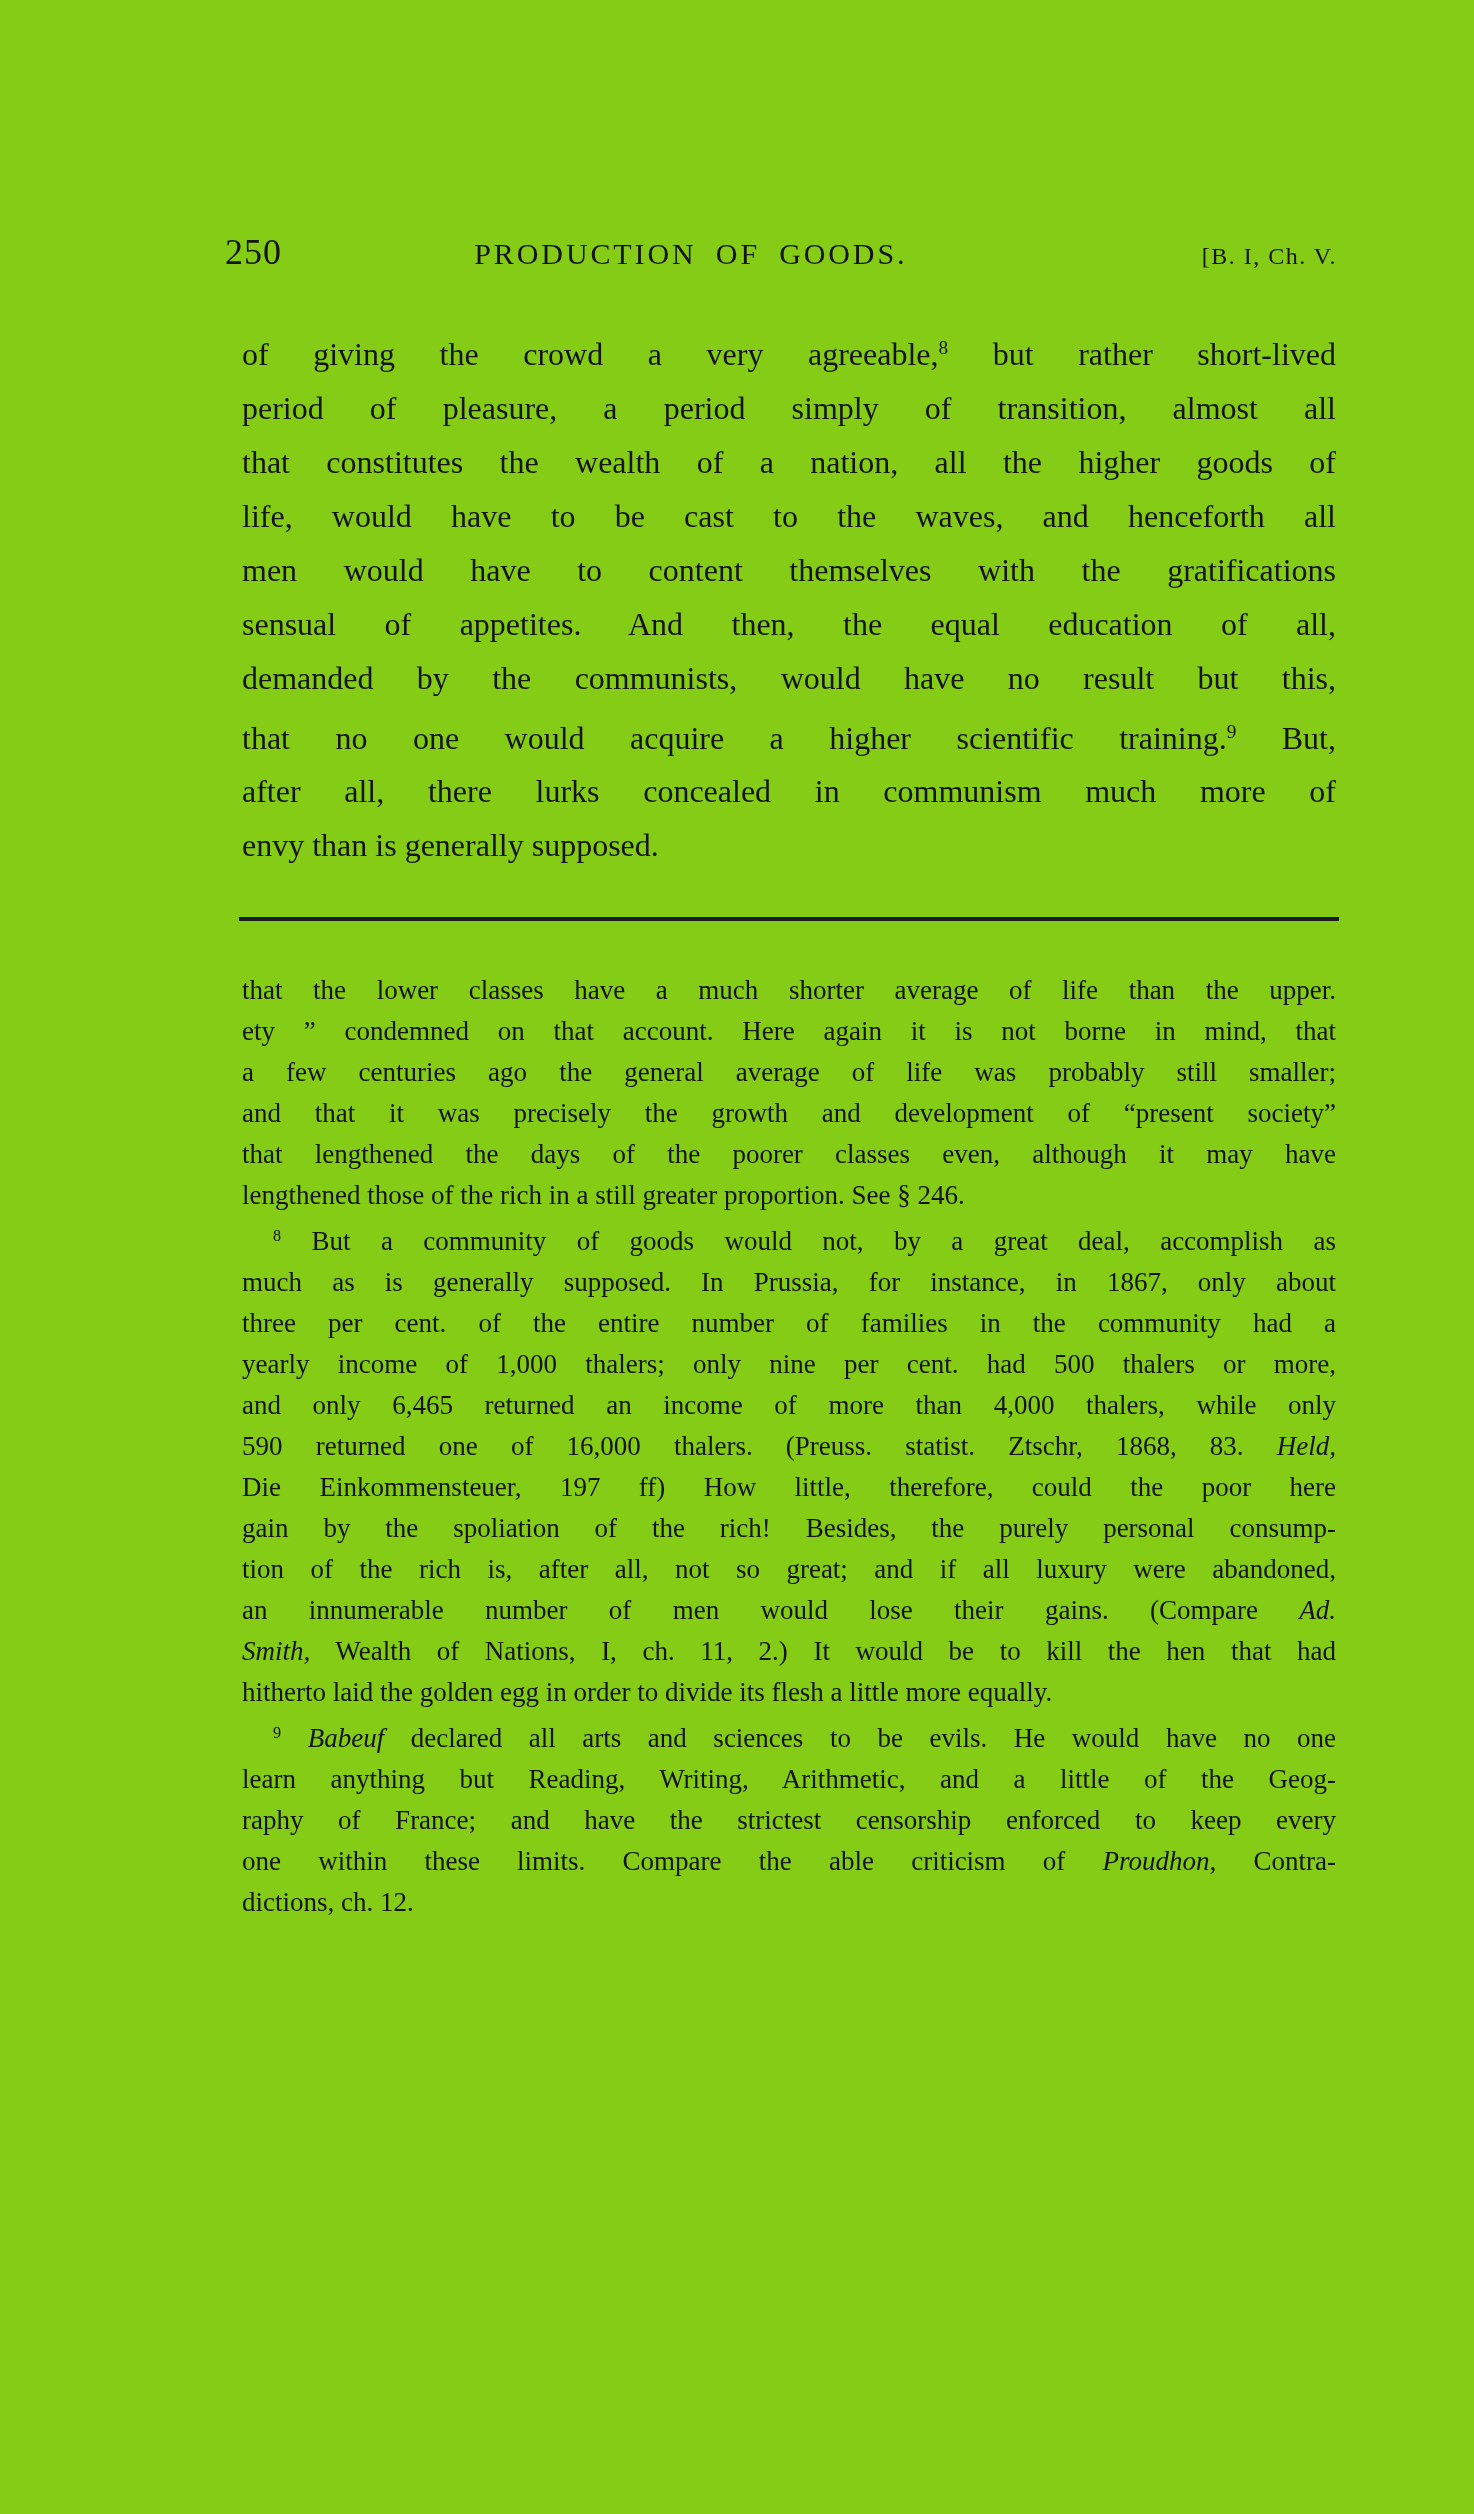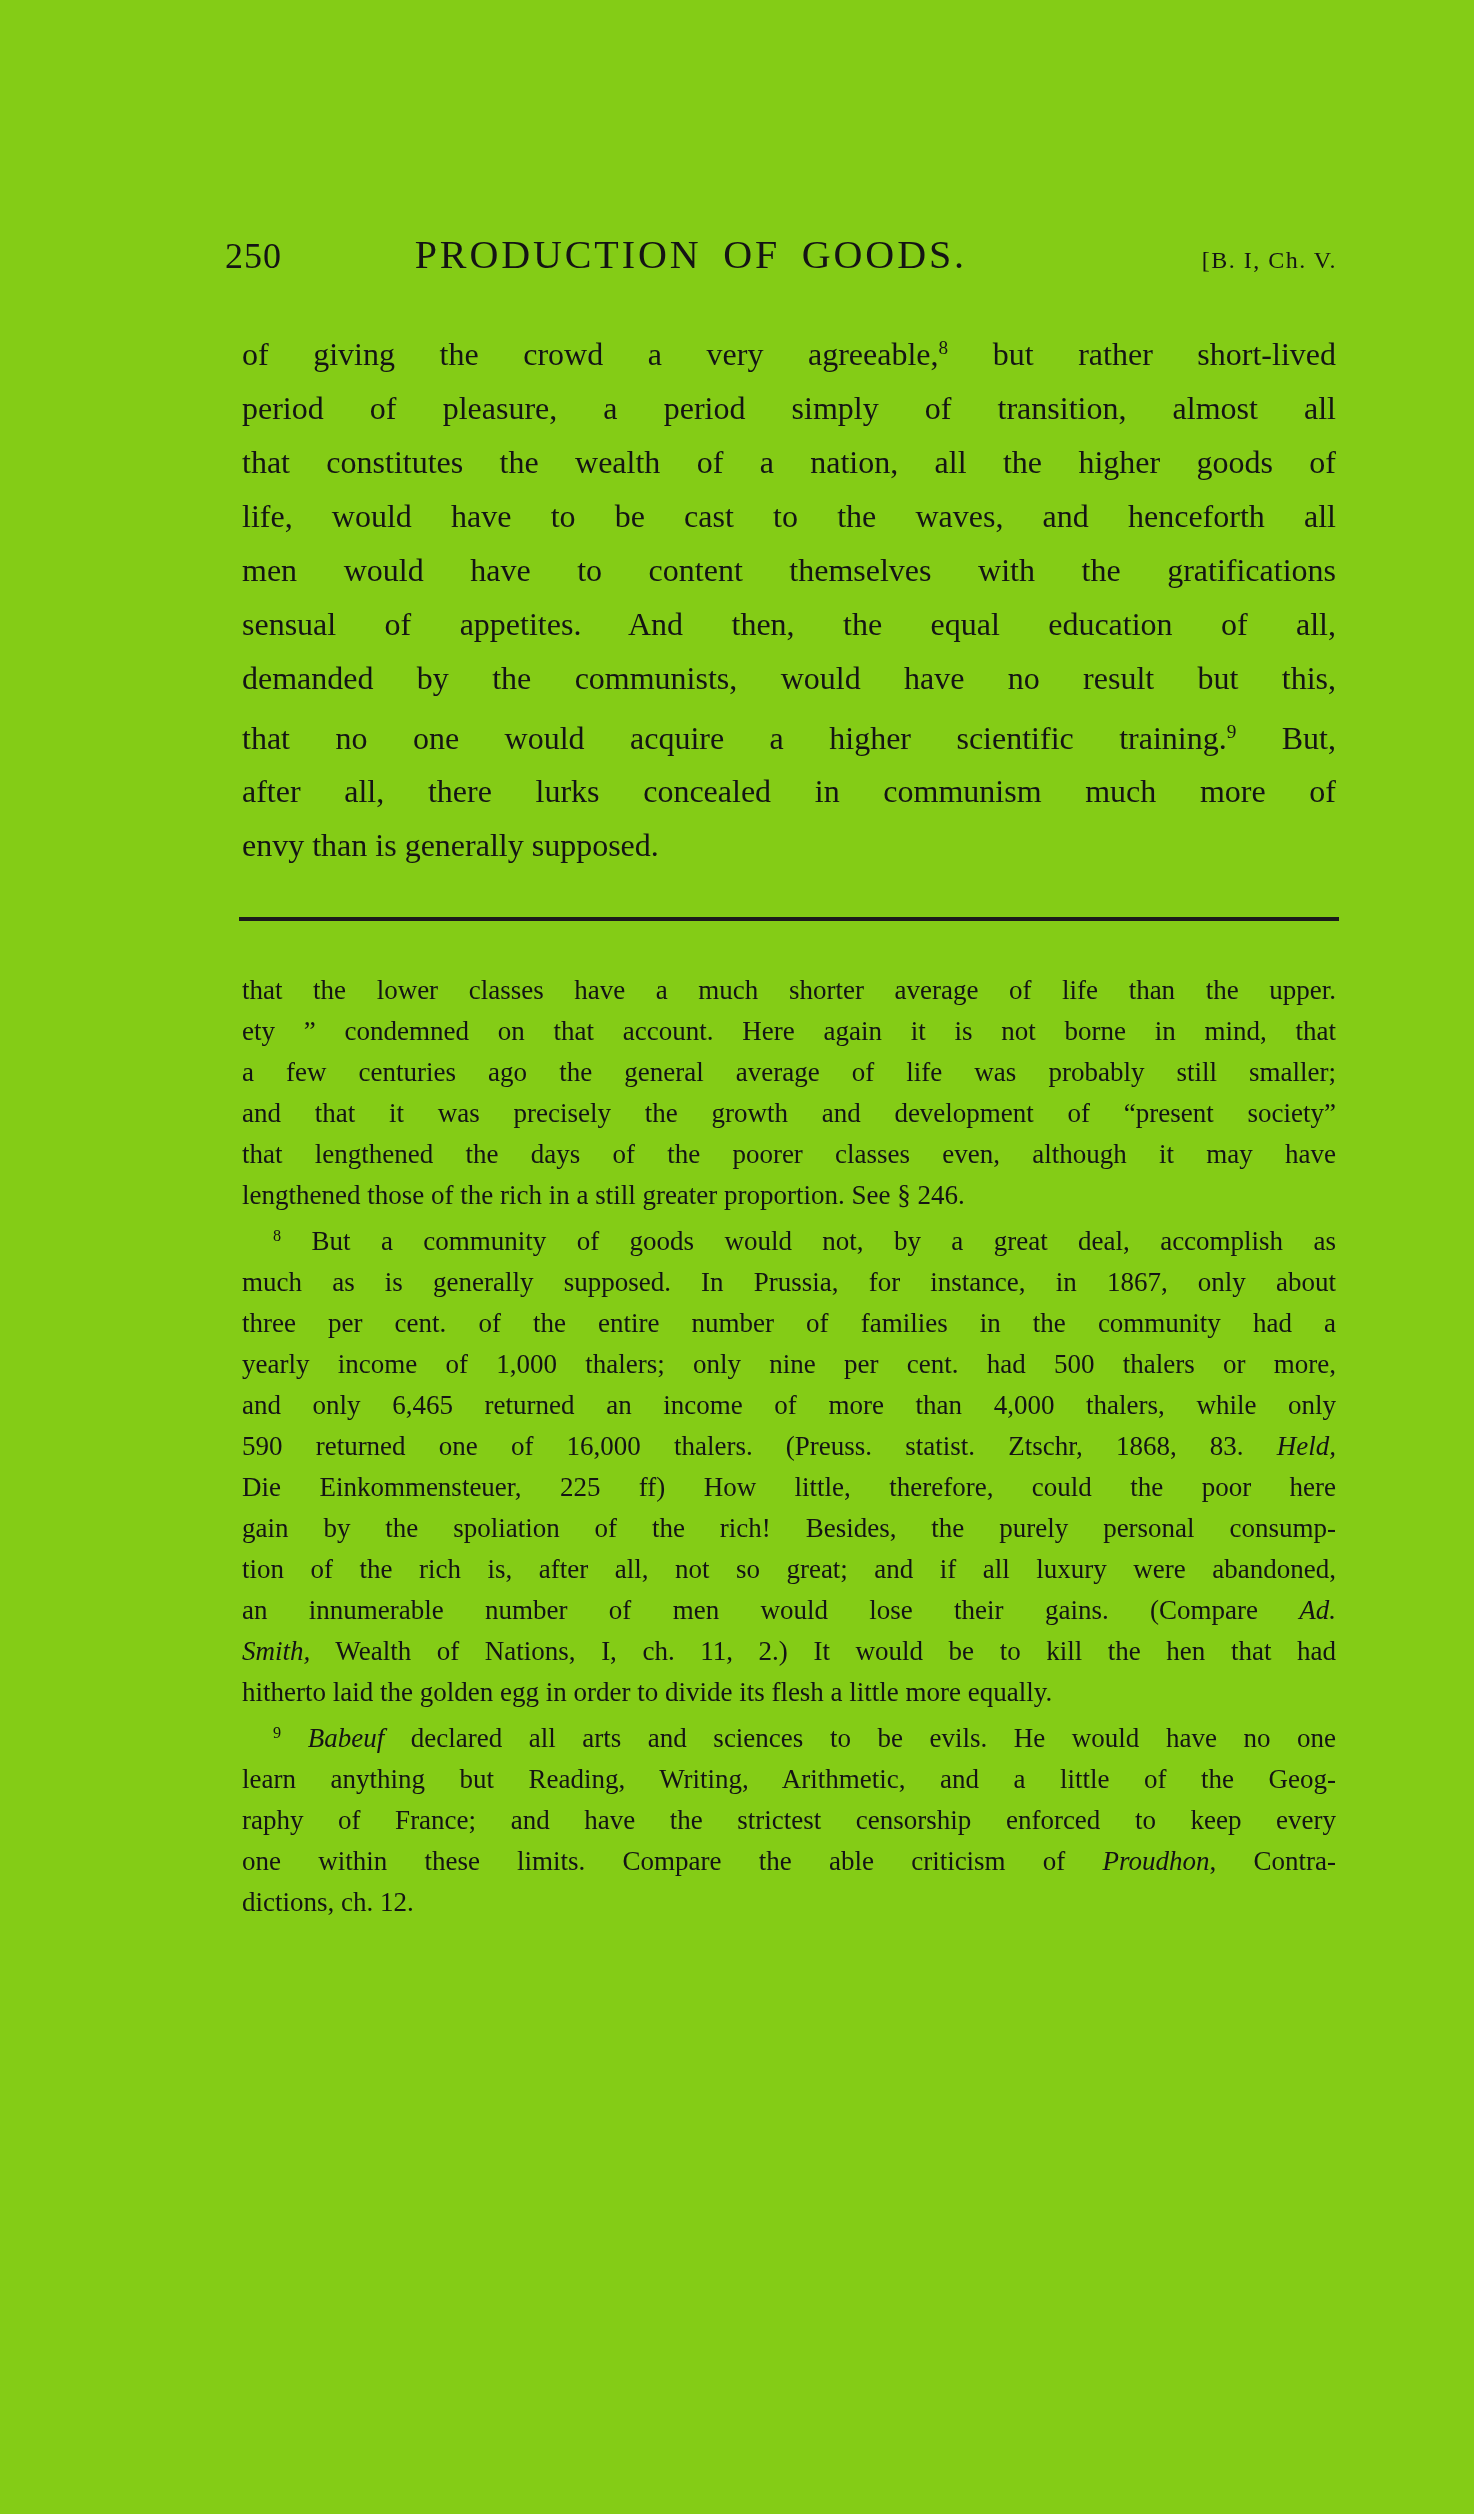--- a/index.html
+++ b/index.html
@@ -18,21 +18,21 @@
     position: absolute;
     left: 225px;
     right: 137px;
     top: 231px;
     display: flex;
     justify-content: space-between;
     align-items: baseline;
   }
   .pg-num { font-size: 36px; letter-spacing: 1px; }
   .run-title {
-    font-size: 40px;
+    font-size: 30px;
     letter-spacing: 2.9px;
     word-spacing: 8.8px;
     position: relative;
     left: -51px;
   }
   .chap-ref { font-size: 24px; letter-spacing: 1.5px; }
 
   .body-block {
     position: absolute;
     left: 242px;
@@ -101,21 +101,21 @@
         <div class="line"><span>that lengthened the days of the poorer classes even, although it may have</span></div>
         <div class="line last"><span>lengthened those of the rich in a still greater proportion. See § 246.</span></div>
       </div>
       <div class="para">
         <div class="line indent"><span class="sup">8</span><span> But a community of goods would not, by a great deal, accomplish as</span></div>
         <div class="line"><span>much as is generally supposed. In Prussia, for instance, in 1867, only about</span></div>
         <div class="line"><span>three per cent. of the entire number of families in the community had a</span></div>
         <div class="line"><span>yearly income of 1,000 thalers; only nine per cent. had 500 thalers or more,</span></div>
         <div class="line"><span>and only 6,465 returned an income of more than 4,000 thalers, while only</span></div>
         <div class="line"><span>590 returned one of 16,000 thalers. (Preuss. statist. Ztschr, 1868, 83. </span><span class="ital">Held,</span></div>
-        <div class="line"><span>Die Einkommensteuer, 225 ff) How little, therefore, could the poor here</span></div>
+        <div class="line"><span>Die Einkommensteuer, 197 ff) How little, therefore, could the poor here</span></div>
         <div class="line"><span>gain by the spoliation of the rich! Besides, the purely personal consump-</span></div>
         <div class="line"><span>tion of the rich is, after all, not so great; and if all luxury were abandoned,</span></div>
         <div class="line"><span>an innumerable number of men would lose their gains. (Compare </span><span class="ital">Ad.</span></div>
         <div class="line"><span class="ital">Smith,</span><span> Wealth of Nations, I, ch. 11, 2.) It would be to kill the hen that had</span></div>
         <div class="line last"><span>hitherto laid the golden egg in order to divide its flesh a little more equally.</span></div>
       </div>
       <div class="para">
         <div class="line indent"><span class="sup">9</span><span> </span><span class="ital">Babeuf</span><span> declared all arts and sciences to be evils. He would have no one</span></div>
         <div class="line"><span>learn anything but Reading, Writing, Arithmetic, and a little of the Geog-</span></div>
         <div class="line"><span>raphy of France; and have the strictest censorship enforced to keep every</span></div>

